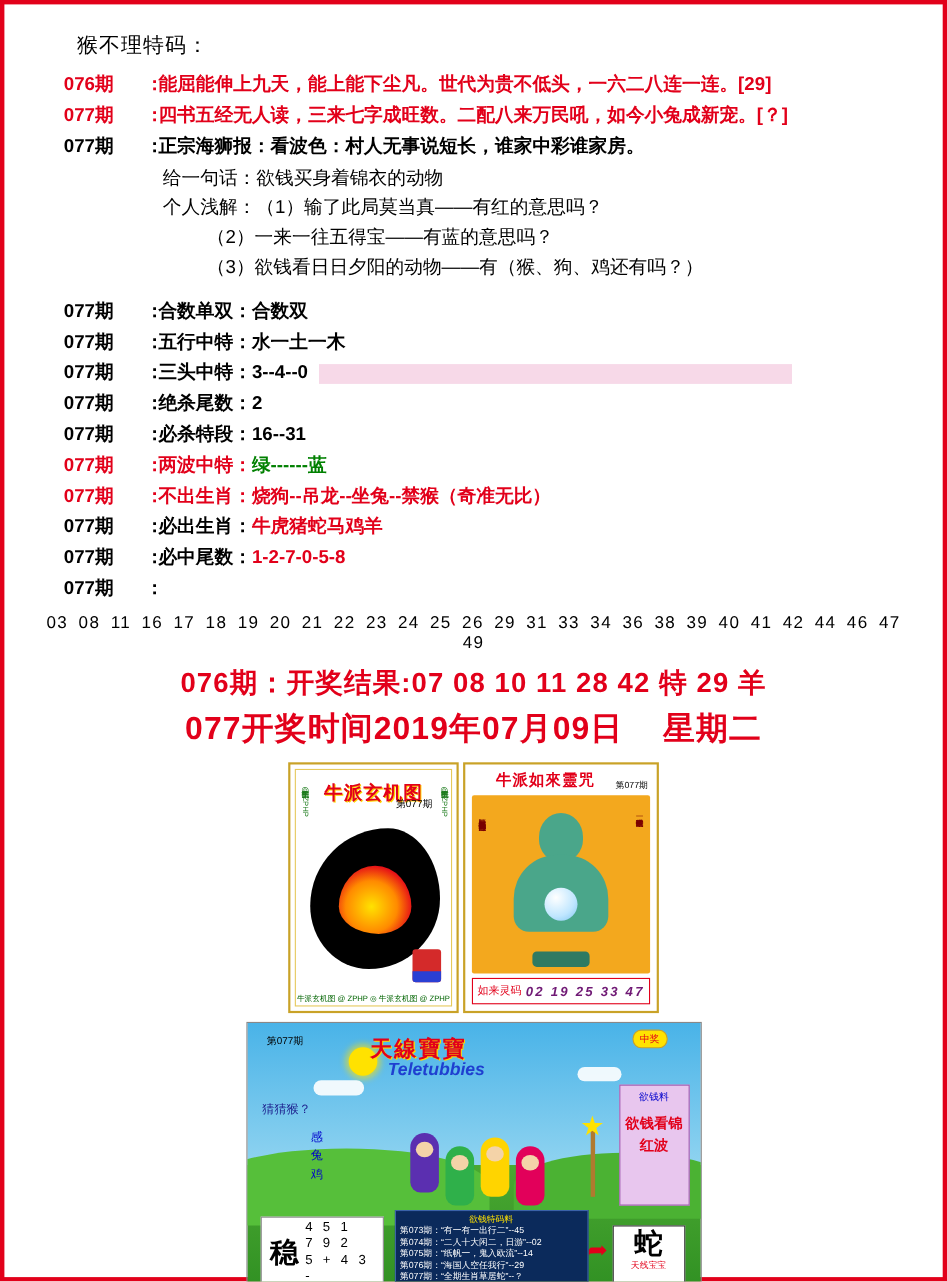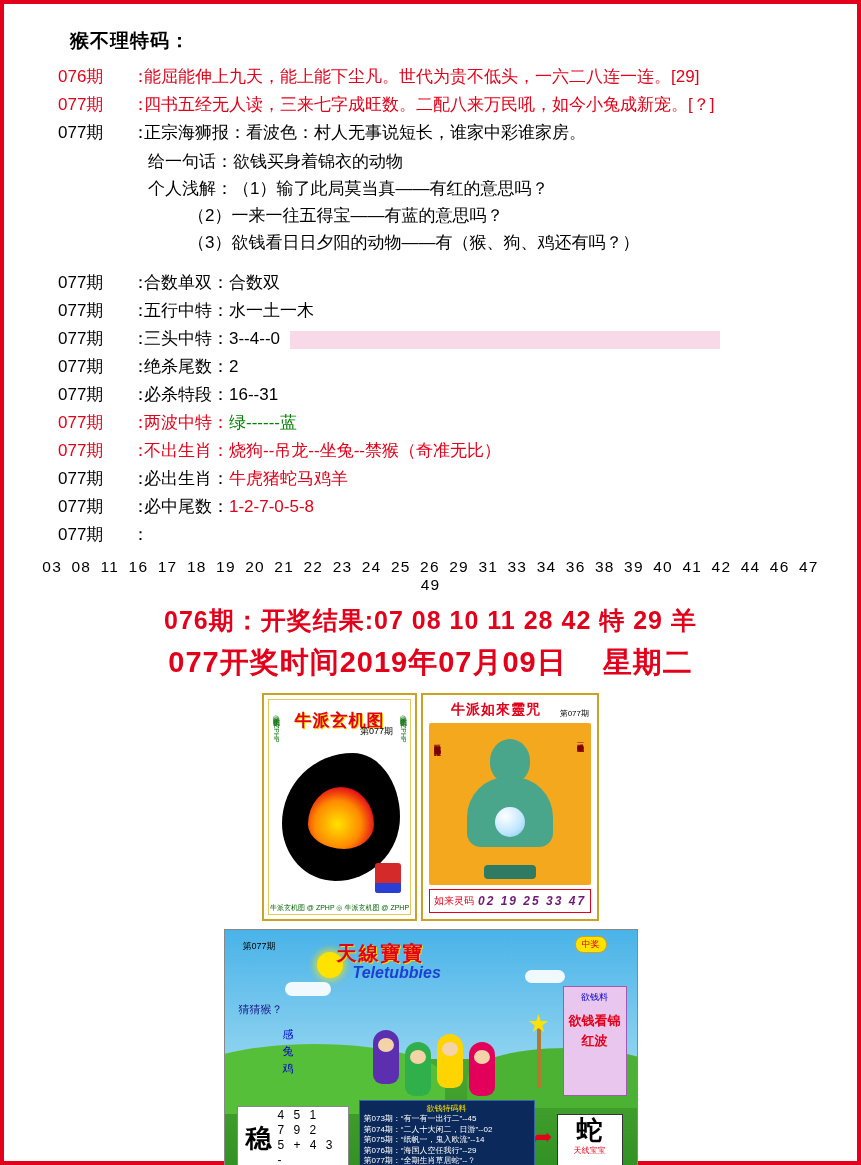--- a/index.html
+++ b/index.html
@@ -22,32 +22,33 @@
   }
   .inner {
     position: absolute;
     left: 0; top: 0; right: 0; bottom: 0;
     padding: 18px 24px;
     box-sizing: border-box;
   }
 
   .title-row {
     font-size: 19px;
-    font-weight: bold;
+    font-weight: normal;
     margin: 6px 0 10px 42px;
     letter-spacing: 1px;
   }
 
   .line {
     display: flex;
     align-items: flex-start;
     font-size: 17px;
     line-height: 26px;
     margin: 2px 0;
     padding-left: 30px;
+    font-weight: bold;
   }
   .line .lbl { width: 74px; flex: none; }
   .line .colon { width: 12px; flex: none; text-align: center; }
   .line .txt { flex: 1; }
 
   .red { color: #e2001a; }
   .green { color: #008000; }
   .black { color: #000; }
 
   .sub-line {

